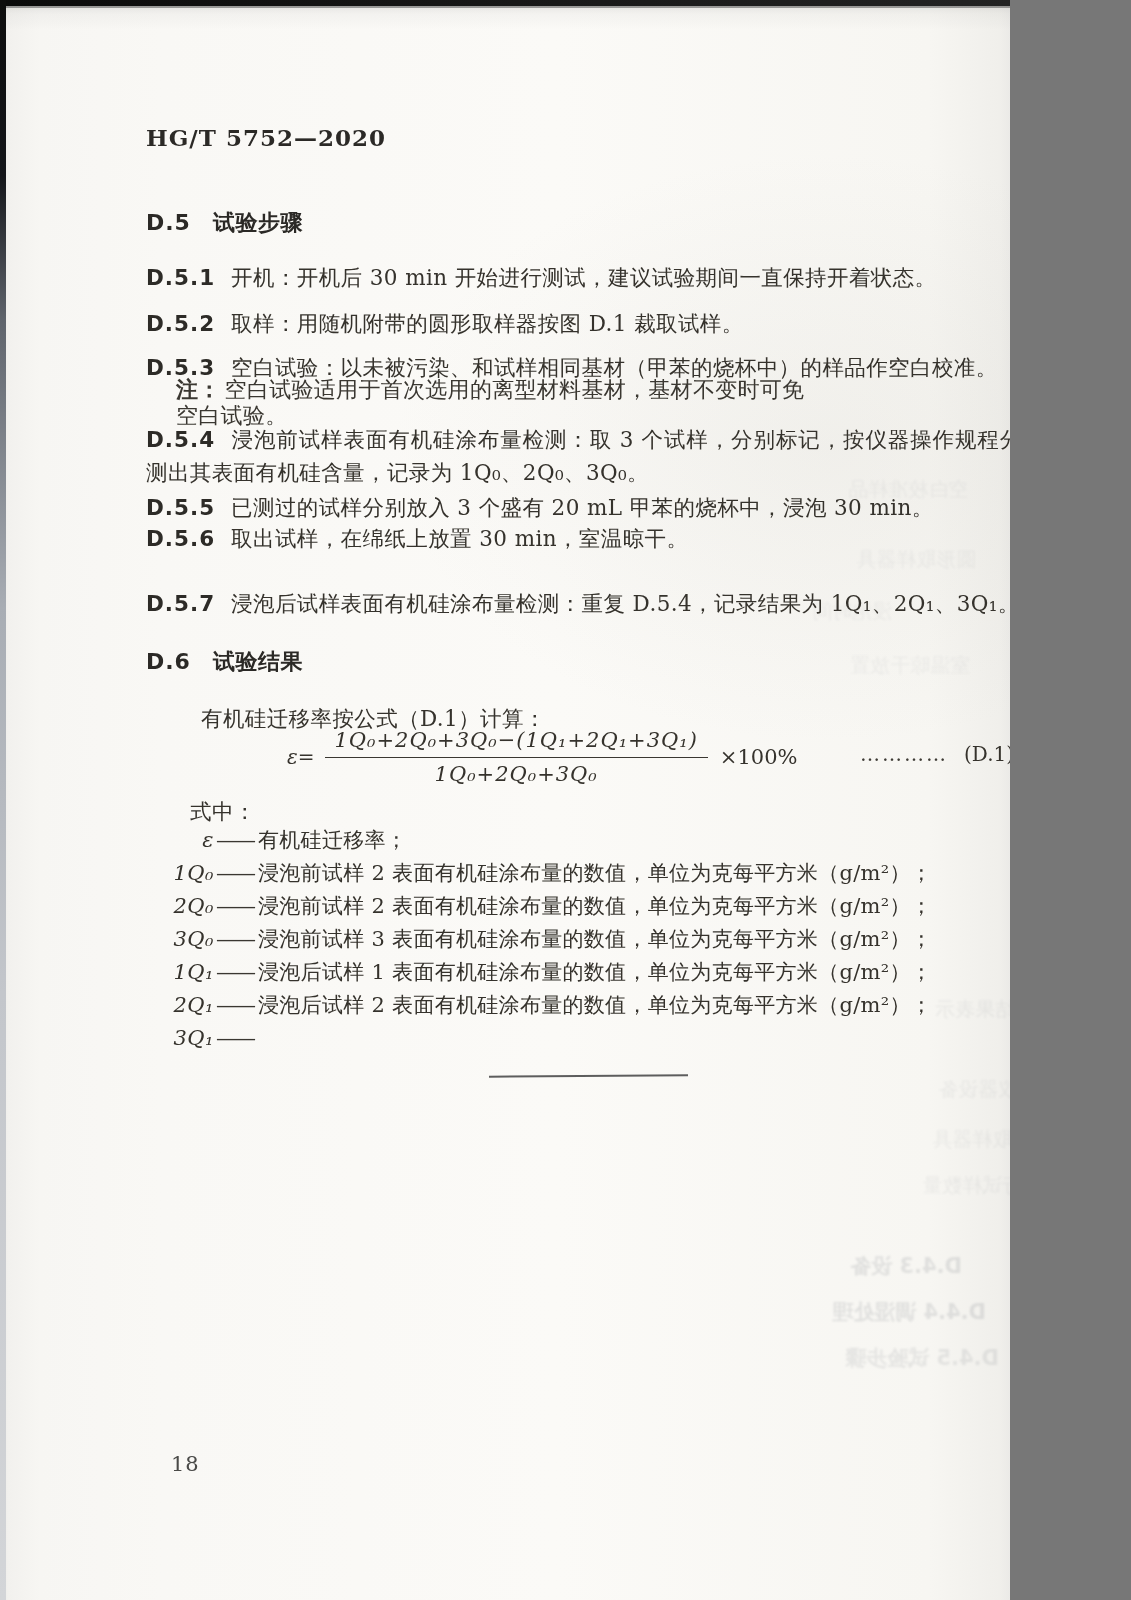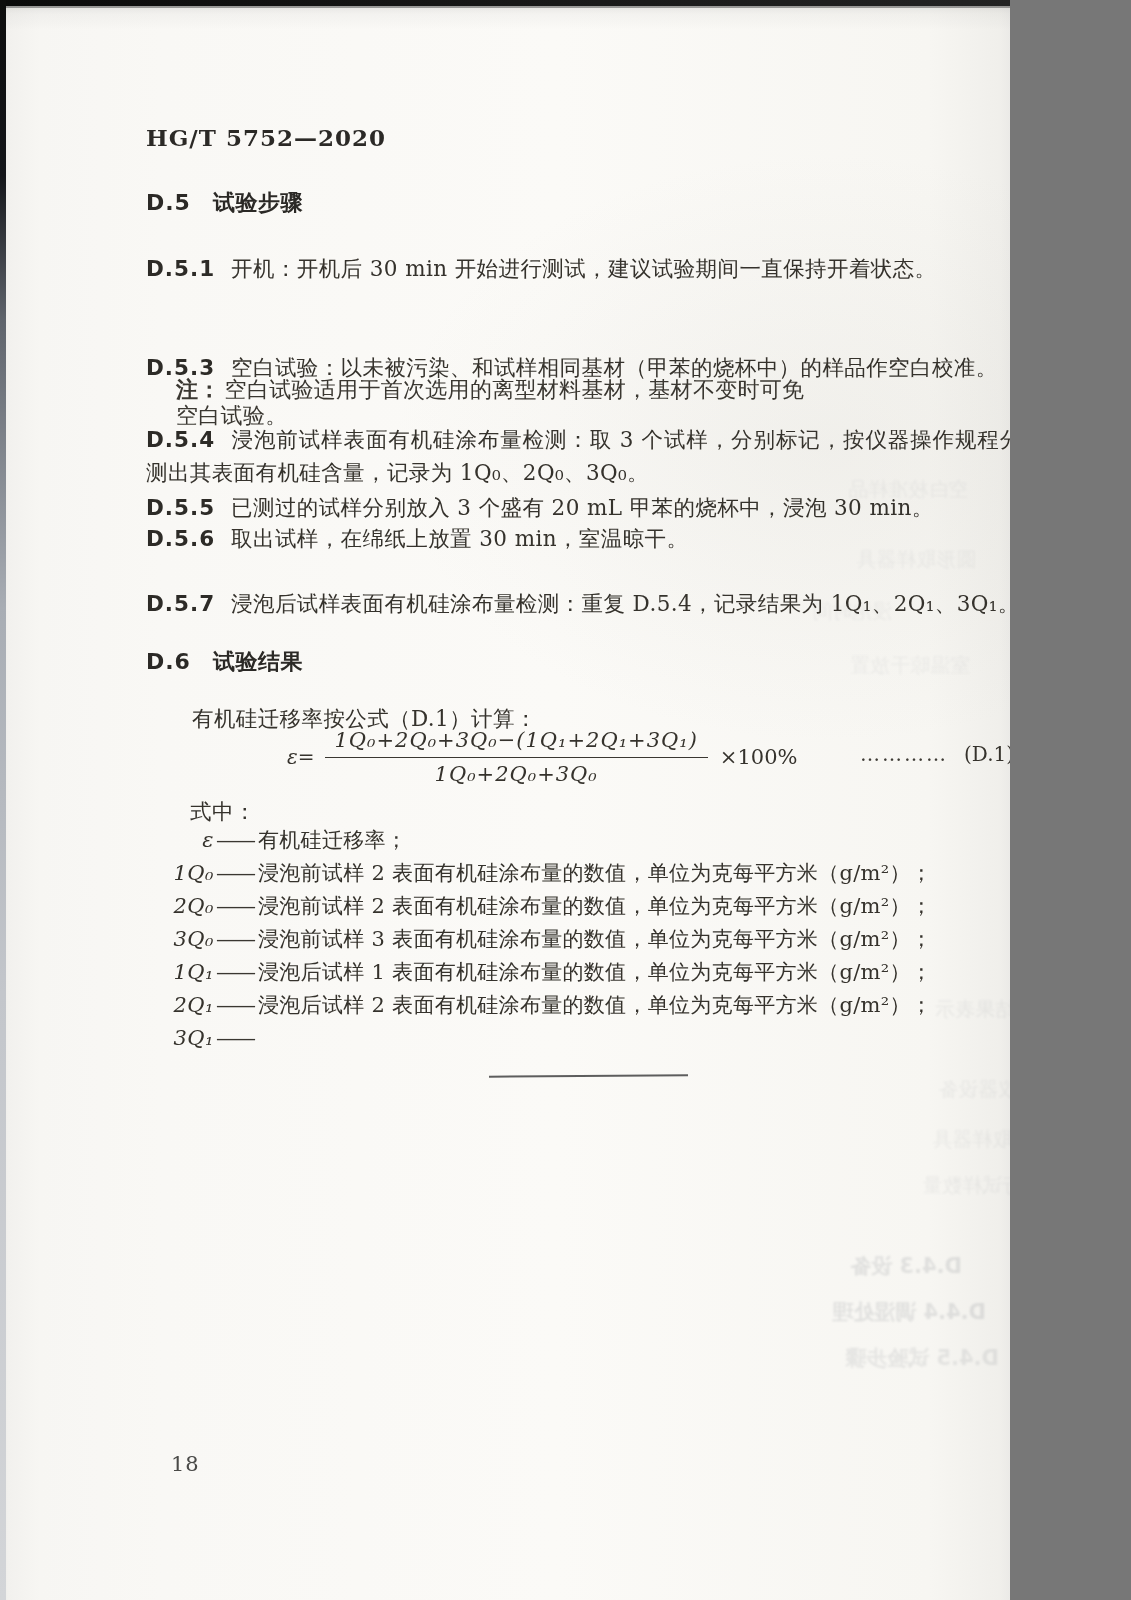--- a/index.html
+++ b/index.html
@@ -27,21 +27,21 @@
   .h-sec .h-num{margin-right:22px;letter-spacing:1px;}
 
   .para{position:absolute;left:146px;width:898px;font-size:21.5px;line-height:33px;
     text-align:justify;letter-spacing:.4px;color:#35322c;}
   .para .lbl{font-family:"DejaVu Sans","Liberation Sans",sans-serif;font-weight:700;
     letter-spacing:1px;padding-right:16px;color:#2d2b27;}
   .note{position:absolute;left:176px;width:640px;font-size:22px;line-height:26px;
     letter-spacing:.3px;color:#3a3731;}
   .note .lbl{font-family:"DejaVu Sans","Liberation Sans",sans-serif;font-weight:700;padding-right:4px;}
 
-  .intro{position:absolute;left:192px;top:704px;font-size:21.5px;letter-spacing:.4px;}
+  .intro{position:absolute;left:201px;top:704px;font-size:21.5px;letter-spacing:.4px;}
 
   .formula{position:absolute;left:287px;top:727px;display:flex;align-items:center;
     font-size:21px;font-style:italic;color:#35322c;}
   .formula .f-lhs{font-size:20px;margin-right:4px;}
   .frac{display:inline-flex;flex-direction:column;align-items:center;margin:0 6px;}
   .frac .num{padding:1px 10px 5px;border-bottom:1.6px solid #3a3731;letter-spacing:1px;}
   .frac .den{padding-top:4px;letter-spacing:1px;}
   .formula .f-mul{margin-left:6px;font-style:normal;}
   .eq-ref{position:absolute;left:860px;top:742px;font-size:20px;display:flex;align-items:center;color:#35322c;}
   .eq-ref .dots{letter-spacing:2px;color:#3d3a34;}
@@ -79,26 +79,29 @@
   <div class="ghost" style="left:935px;top:996px;font-size:20px;opacity:.09;">测定结果表示</div>
   <div class="ghost" style="left:938px;top:1076px;font-size:20px;opacity:.08;">仪器设备</div>
   <div class="ghost" style="left:932px;top:1126px;font-size:20px;opacity:.08;">取样器具</div>
   <div class="ghost" style="left:922px;top:1172px;font-size:20px;opacity:.08;">平行试样数量</div>
   <div class="ghost" style="left:850px;top:1252px;font-size:21px;font-weight:700;opacity:.15;">D.4.3 设备</div>
   <div class="ghost" style="left:832px;top:1298px;font-size:21px;font-weight:700;opacity:.15;">D.4.4 调湿处理</div>
   <div class="ghost" style="left:845px;top:1344px;font-size:21px;font-weight:700;opacity:.12;">D.4.5 试验步骤</div>
 
   <div class="doc-code">HG/T 5752—2020</div>
 
-  <div class="h-sec" style="top:188px;">
+  <div class="h-sec" style="top:208px;">
     <span class="h-num">D.5</span><span>试验步骤</span>
   </div>
 
-  <div class="para" style="top:252px;">
+  <div class="para" style="top:261px;">
     <span class="lbl">D.5.1</span><span>开机：开机后 30 min 开始进行测试，建议试验期间一直保持开着状态。</span>
+  </div>
+  <div class="para" style="top:307px;">
+    <span class="lbl">D.5.2</span><span>取样：用随机附带的圆形取样器按图 D.1 裁取试样。</span>
   </div>
   <div class="para" style="top:351px;">
     <span class="lbl">D.5.3</span><span>空白试验：以未被污染、和试样相同基材（甲苯的烧杯中）的样品作空白校准。</span>
   </div>
   <div class="note" style="top:377px;">
     <span class="lbl">注：</span><span>空白试验适用于首次选用的离型材料基材，基材不变时可免空白试验。</span>
   </div>
   <div class="para" style="top:423px;">
     <span class="lbl">D.5.4</span><span>浸泡前试样表面有机硅涂布量检测：取 3 个试样，分别标记，按仪器操作规程分别测出其表面有机硅含量，记录为 1Q₀、2Q₀、3Q₀。</span>
   </div>

